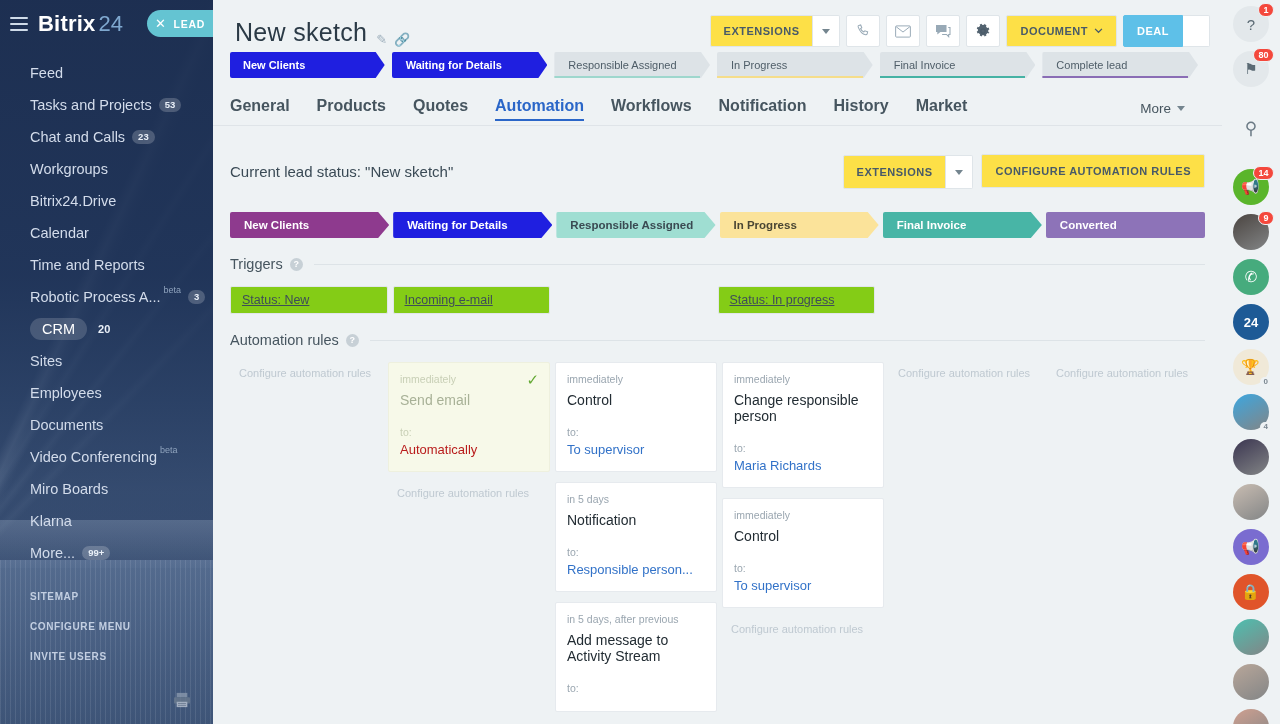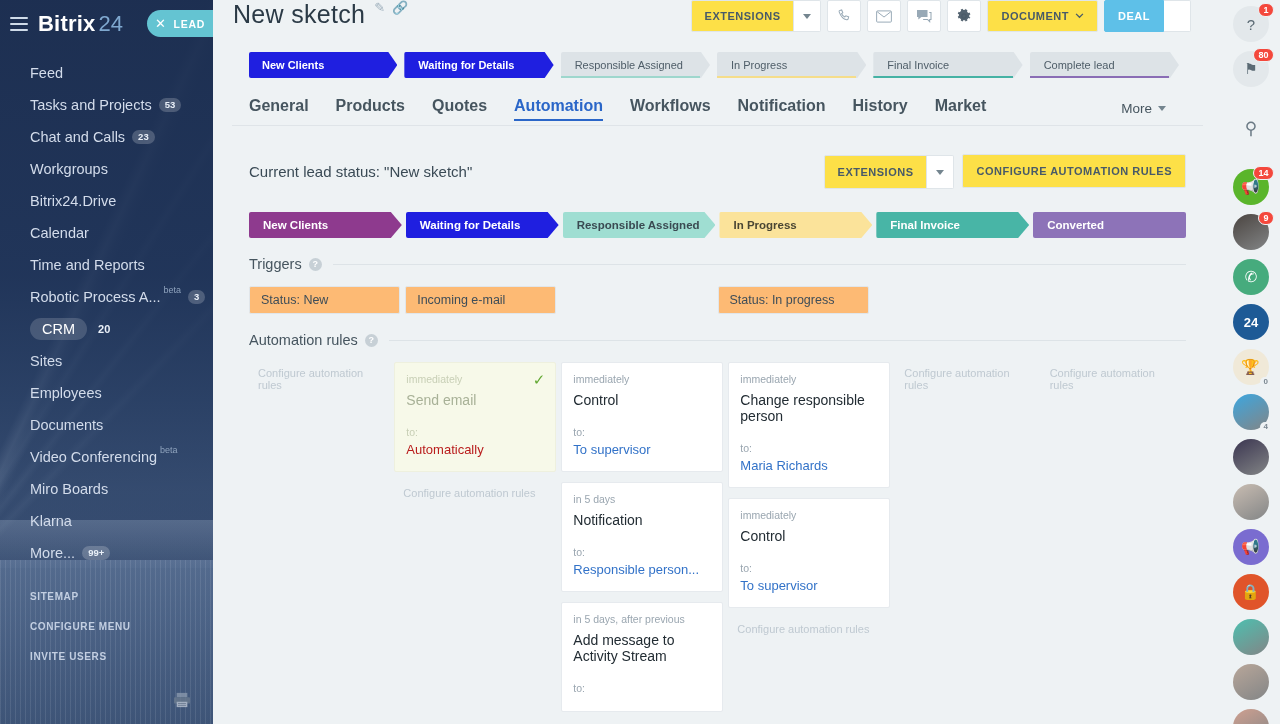--- a/index.html
+++ b/index.html
@@ -2,21 +2,21 @@
 <html><head>
 <meta charset="utf-8">
 <style>
   * { box-sizing: border-box; margin: 0; padding: 0; }
   html, body {
     width: 1280px; height: 724px;
     overflow: hidden;
     font-family: "Liberation Sans", sans-serif;
     background: #eef2f4;
   }
-  .app { position: relative; width: 1280px; height: 548px; display: flex; gap: 19px; }
+  .app { position: relative; width: 1280px; height: 548px; display: flex; }
 
   
   .sidebar {
     width: 213px; height: 724px; flex: 0 0 213px;
     position: relative; overflow: hidden;
     background: #1d3054;
   }
   .sidebar-bg {
     position: absolute; inset: 0;
     background:
@@ -80,21 +80,21 @@
     margin-bottom: 19px; cursor: pointer;
   }
   .printer {
     position: absolute; right: 22px; bottom: 16px;
     width: 18px; height: 16px; cursor: pointer; opacity: .75;
   }
 
   
   .main { flex: 1; height: 724px; position: relative; background: #eef2f4; overflow: hidden; }
 
-  .top-head { display: flex; align-items: flex-start; height: 47px; padding: 0 12px 0 1px; }
+  .top-head { display: flex; align-items: flex-end; height: 47px; padding: 0 12px 0 22px; }
   .page-title { font-size: 25px; color: #2b3a46; font-weight: 400; letter-spacing: .3px; }
   .title-icons { display: flex; gap: 7px; margin-left: 9px; align-items: center; color: #9fb0bd; }
   .title-icons span { cursor: pointer; font-size: 13px; }
   .head-right { margin-left: auto; display: flex; align-items: center; gap: 6px; }
 
   .btn {
     height: 32px; background: #fde047; border: 1px solid #dfe5e9; border-radius: 2px;
     display: flex; align-items: center; justify-content: center;
     font-size: 11px; font-weight: 700; letter-spacing: .5px; color: #485a68;
     cursor: pointer; padding: 0 13px; white-space: nowrap;
@@ -170,23 +170,23 @@
     width: 13px; height: 13px; border-radius: 50%; background: #c7d0d6; color: #fff;
     font-size: 9px; display: flex; align-items: center; justify-content: center;
     margin-left: 7px; cursor: pointer; font-weight: 700;
   }
   .sec-rule { flex: 1; height: 1px; background: #dde3e7; margin-left: 11px; }
 
   
   .trig-row { display: flex; margin-top: 14px; }
   .trig-col { flex: 1; padding-right: 5px; }
   .trig {
-    background: #fdba74; border: 1px solid #e1e6ea; border-radius: 2px;
+    background: #84cc16; border: 1px solid #e1e6ea; border-radius: 2px;
     height: 28px; display: flex; align-items: center; padding: 0 11px;
-    font-size: 12.5px; color: #3e4d58; cursor: pointer; max-width: 170px;
+    font-size: 12.5px; color: #3e4d58; cursor: pointer; max-width: 170px; text-decoration: underline;
   }
 
   
   .auto-grid { display: flex; margin-top: 14px; }
   .auto-col { flex: 1; padding-right: 5px; position: relative; }
   .placeholder {
     font-size: 11px; color: #bfc9d1; padding: 5px 0 0 9px; cursor: pointer;
   }
   .card {
     background: #fff; border: 1px solid #e6eaee; border-radius: 2px;

